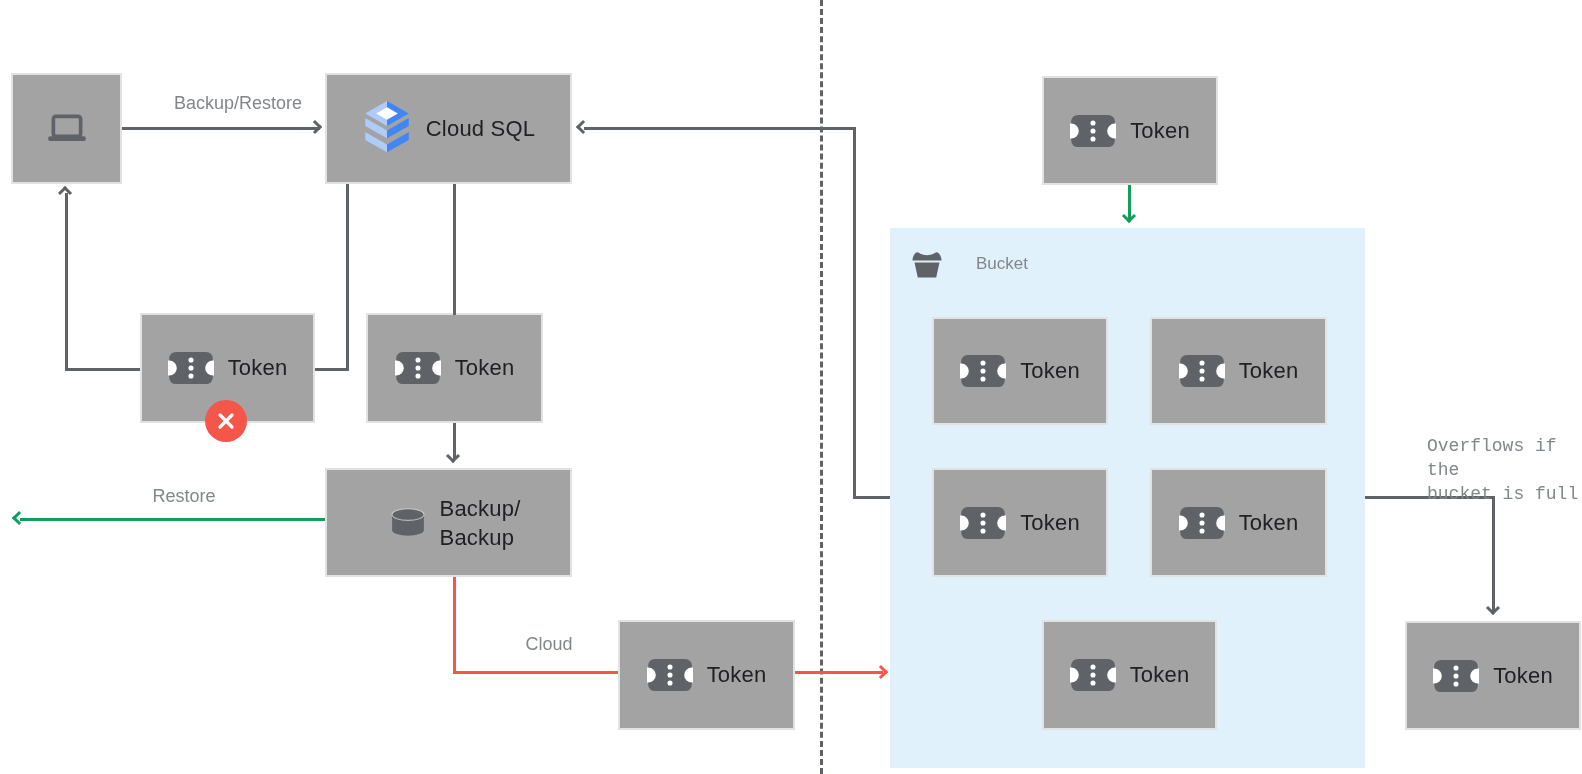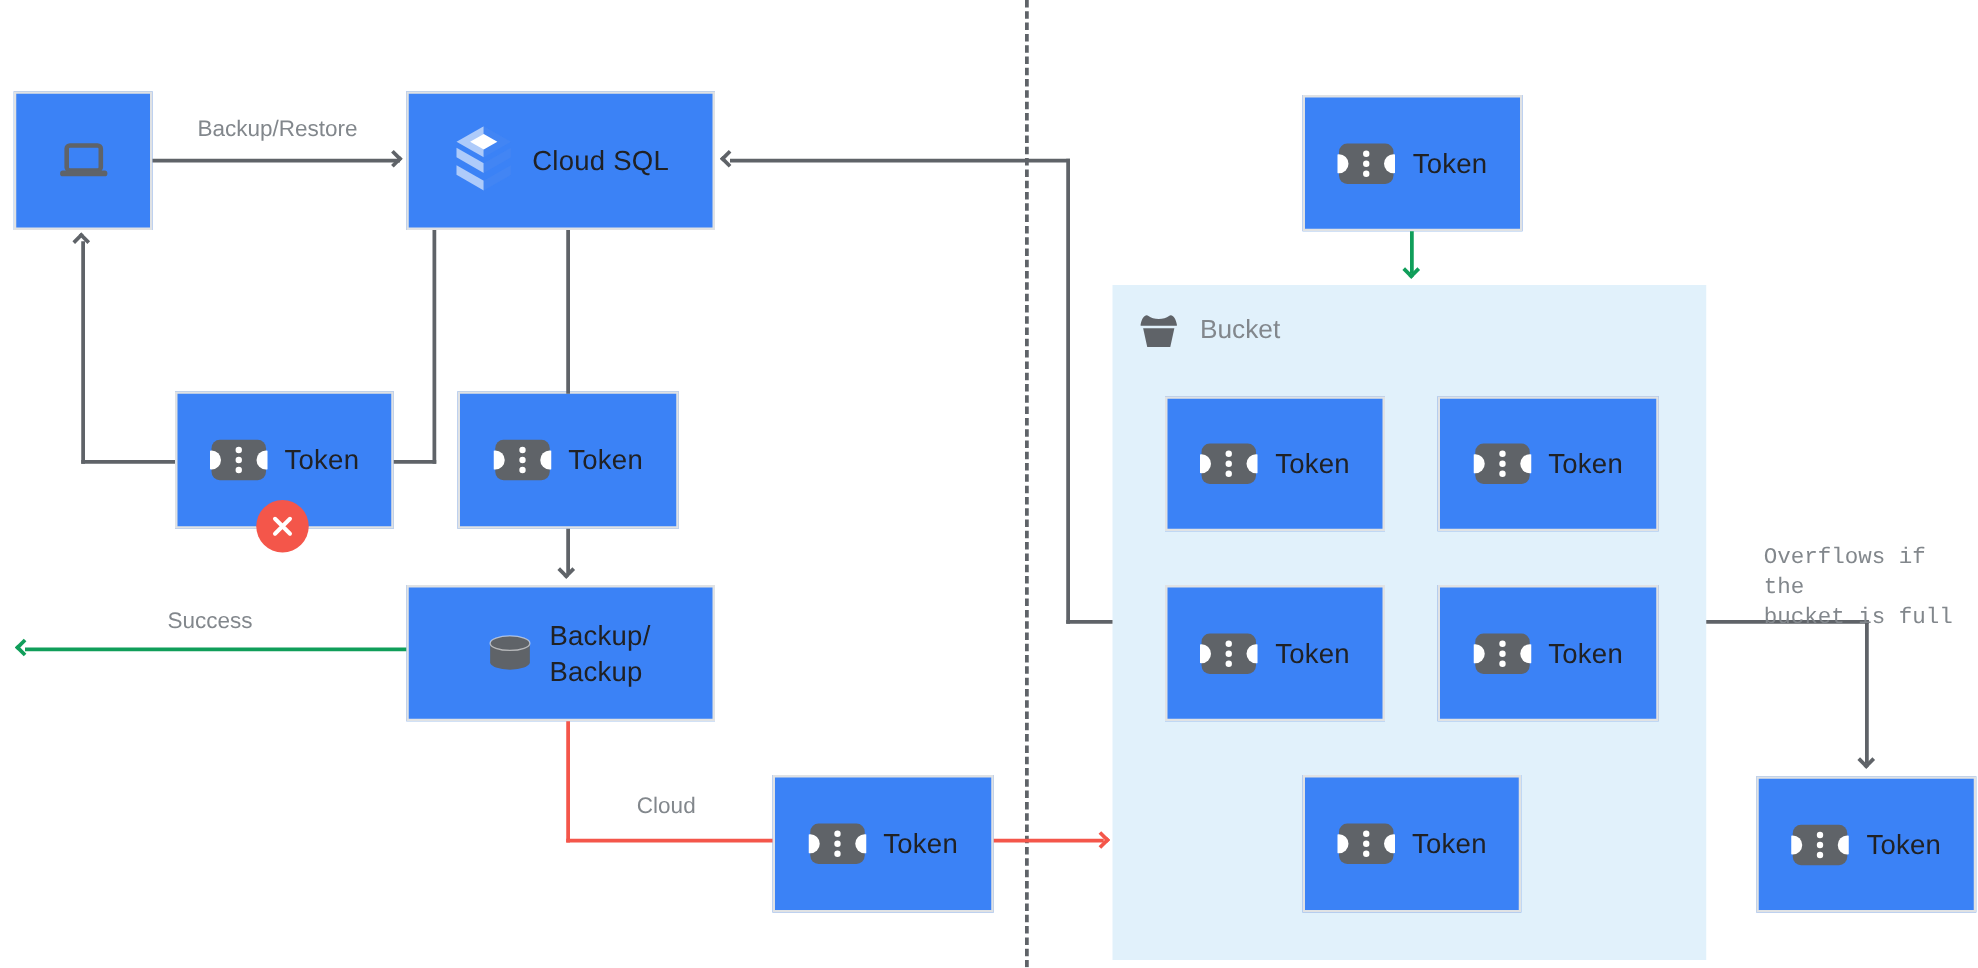--- a/index.html
+++ b/index.html
@@ -2,34 +2,34 @@
 <html style="--green: #109E5A; --red: #F4564A; --line: #5F6368; --bucket_fill: #E1F1FB; --border: #E0E2E4; --label_gray: #82878C; --text_dark: #202124;"><head>
 <meta charset="utf-8">
 <style>
   html,body{margin:0;padding:0;background:#fff;}
   .canvas{
     position:relative;width:1582px;height:774px;overflow:hidden;background:#fff;
     font-family:"Liberation Sans","DejaVu Sans",sans-serif;
   }
   
   .node{
-    position:absolute;background:#3b82f6;border:2px solid var(--border);
+    position:absolute;background:#a3a3a3;border:2px solid var(--border);
     display:flex;align-items:center;justify-content:center;gap:14px;box-sizing:border-box;
   }
   .nlabel{font-size:22px;color:var(--text_dark);letter-spacing:.2px;}
   .twoline{line-height:29px;}
   .l{position:absolute;background:var(--line);}
   .l.h{height:3px;} .l.v{width:3px;}
   .l.green{background:var(--green);} .l.red{background:var(--red);}
   .chev{position:absolute;width:10px;height:10px;box-sizing:border-box;
     border-style:solid;border-color:var(--line);border-width:0 3px 3px 0;}
   .chev.green{border-color:var(--green);} .chev.red{border-color:var(--red);}
   .chev.r{transform:rotate(-45deg);} .chev.lft{transform:rotate(135deg);}
   .chev.u{transform:rotate(-135deg);} .chev.d{transform:rotate(45deg);}
-  .glabel{position:absolute;color:var(--label_gray);font-size:18px;}
+  .glabel{position:absolute;color:var(--label_gray);font-size:18px;padding-left:16px;}
   .center{text-align:center;}
   .divider{position:absolute;left:820px;top:0;height:774px;width:0;border-left:3px dashed var(--line);}
   .bucket{position:absolute;left:890px;top:228px;width:475px;height:540px;background:var(--bucket_fill);}
   .bucket-header{position:absolute;left:20px;top:20px;display:flex;align-items:center;gap:16px;}
   .title{position:absolute;left:1000px;top:13px;width:400px;text-align:center;
     font-size:25px;font-weight:bold;color:#1b1c1e;}
   .badge{position:absolute;left:205px;top:400px;width:42px;height:42px;border-radius:50%;
     background:var(--red);display:flex;align-items:center;justify-content:center;}
   .defs{position:absolute;width:0;height:0;overflow:hidden;}
 </style>
@@ -52,21 +52,21 @@
 <div class="canvas">
 
   <div class="divider"></div>
 
   <div class="bucket">
     <div class="bucket-header">
       <svg width="34" height="32" viewBox="0 0 32 32">
         <path d="M1.5 11.5 C2.5 6 5.5 2.8 7.8 4.8 C11.5 8 20.5 8 24.2 4.8 C26.5 2.8 29.5 6 30.5 11.5 L30.5 12.5 L1.5 12.5 Z" fill="#5f6368"></path>
         <path d="M3.5 14.5 L28.5 14.5 L25.2 29.5 L6.8 29.5 Z" fill="#5f6368"></path>
       </svg>
-      <span class="glabel" style="position:static;font-size:21px;">Bucket</span>
+      <span class="glabel" style="position:static;font-size:17px;">Bucket</span>
     </div>
   </div>
 
 
   <div class="node" style="left:11px;top:73px;width:111px;height:111px;">
     <svg width="42" height="32" viewBox="0 0 40 30">
       <rect x="7" y="3" width="26" height="19" rx="2.5" fill="none" stroke="#5f6368" stroke-width="3.5"></rect>
       <rect x="2" y="22" width="36" height="4.5" rx="2" fill="#5f6368"></rect>
     </svg>
   </div>
@@ -183,21 +183,21 @@
   <div class="l v" style="left:65px;top:193px;height:178px;"></div>
   <div class="chev u" style="left:60px;top:188px;"></div>
 
   <div class="l v" style="left:453px;top:184px;height:131px;"></div>
 
   <div class="l v" style="left:453px;top:423px;height:36px;"></div>
   <div class="chev d" style="left:448px;top:451px;"></div>
 
   <div class="l h green" style="left:20px;top:518px;width:305px;"></div>
   <div class="chev lft green" style="left:14px;top:513px;"></div>
-  <div class="glabel center" style="left:68px;top:486px;width:200px;">Success</div>
+  <div class="glabel center" style="left:68px;top:486px;width:200px;">Restore</div>
 
   <div class="l v red" style="left:453px;top:577px;height:97px;"></div>
   <div class="l h red" style="left:453px;top:671px;width:165px;"></div>
   <div class="glabel center" style="left:483px;top:634px;width:100px;">Cloud</div>
 
   <div class="l h red" style="left:795px;top:671px;width:88px;"></div>
   <div class="chev r red" style="left:876px;top:667px;"></div>
 
   <div class="l v green" style="left:1128px;top:185px;height:34px;"></div>
   <div class="chev d green" style="left:1124px;top:211px;"></div>

